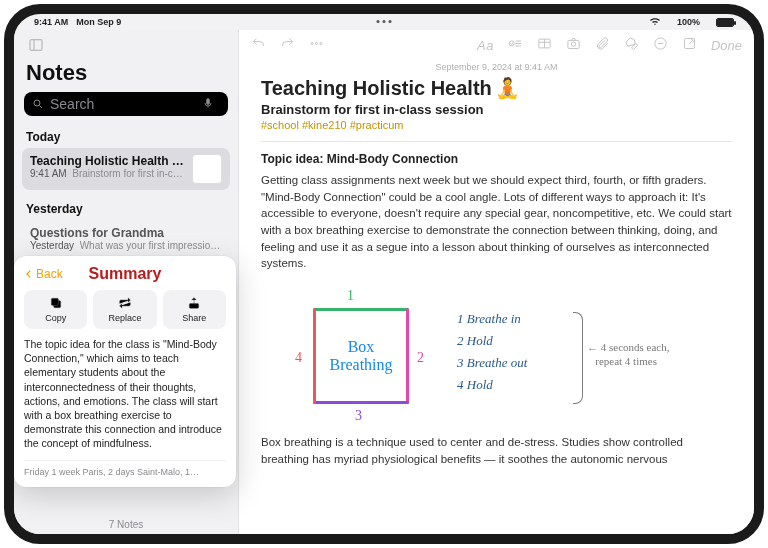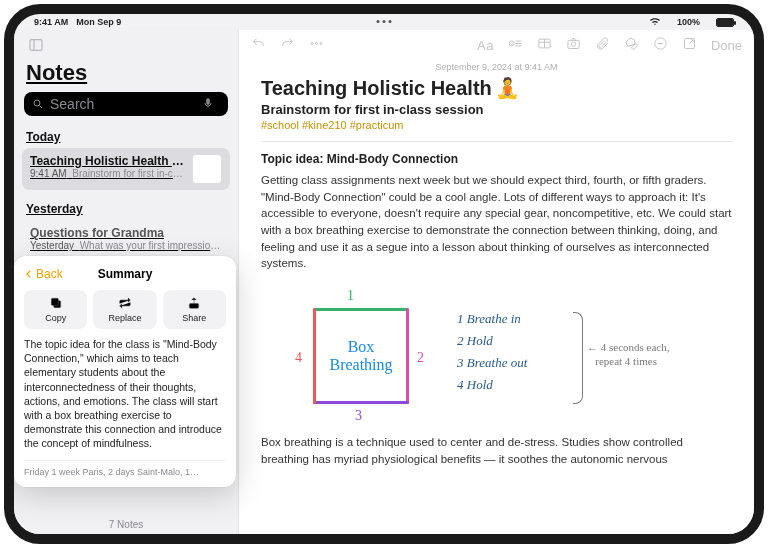--- a/index.html
+++ b/index.html
@@ -44,21 +44,20 @@
 
   .workspace { flex:1; display:flex; overflow:hidden; }
 
   
   .sidebar {
     width: 225px; flex:none;
     background: #f1f1f3;
     border-right: 1px solid #e2e2e4;
     display:flex; flex-direction:column;
     position: relative;
-    text-decoration: underline;
   }
   .sidebar-top {
     display:flex; align-items:center; height:30px;
     padding: 2px 10px; gap:10px;
   }
   .sb-btn { width:24px;height:24px; display:flex;align-items:center;justify-content:center; color:#b8b8be;}
   .sb-btn svg { width:16px;height:16px; }
   .h1 {
     font-size: 22px; font-weight: 700; color:#111;
     padding: 0 12px 6px;
@@ -98,42 +97,42 @@
   .popover{
     position:absolute; left:0; width:222px; top:226px;
     background:#fff; border-radius:12px;
     box-shadow:0 8px 30px rgba(0,0,0,.18),0 0 0 .5px rgba(0,0,0,.06);
     padding:8px 10px 10px; z-index:10;
     font-size:11px;
   }
   .popover .hdr{display:flex;align-items:center;justify-content:center;position:relative;height:20px;margin-bottom:6px;}
   .popover .back{position:absolute;left:0;color:#f0a300;font-size:12px;display:flex;align-items:center;gap:2px;}
   .popover .back svg{width:10px;height:10px;}
-  .popover .ttl{font-weight:600;font-size:12px;color:#000000;}
+  .popover .ttl{font-weight:600;font-size:16px;color:#b91c1c;}
   .popover .actions{display:flex;gap:6px;margin-bottom:8px;}
   .popover .act{
     flex:1; background:#f2f2f4;border-radius:8px;
     display:flex;flex-direction:column;align-items:center;justify-content:center;
     padding:6px 0; gap:3px;
   }
   .popover .act svg{width:14px;height:14px;stroke:#555;}
   .popover .act span{font-size:9px;color:#222;}
   .popover .body{font-size:10.5px;line-height:1.35;color:#222;}
   .popover .tail{
     margin-top:10px; padding-top:6px; border-top:1px solid #eee;
     font-size:9px;color:#8a8a90;white-space:nowrap;overflow:hidden;text-overflow:ellipsis;
   }
 
   
   .main{ flex:1; background:#fff; display:flex; flex-direction:column; }
   .toolbar{
     height:30px; display:flex; align-items:center; gap:14px;
     padding:0 12px; color:#c5c5c9;
   }
-  .toolbar .group{display:flex;align-items:center;gap:14px;}
+  .toolbar .group{display:flex;align-items:center;gap:14px;font-style:italic;}
   .toolbar svg{width:15px;height:15px;stroke:#c5c5c9;fill:none;stroke-width:1.6;}
   .toolbar .spacer{flex:1;}
   .toolbar .txtbtn{font-size:13px;color:#c5c5c9;}
   .toolbar .aa{font-size:13px;font-weight:500;letter-spacing:.5px;}
   .datestamp{text-align:center;font-size:9px;color:#b0b0b4;margin-top:2px;}
   .doc{
     padding: 4px 22px 0; overflow:hidden;
     color:#222;
   }
   .doc h2{font-size:20px;font-weight:700;display:flex;align-items:center;gap:4px;}

